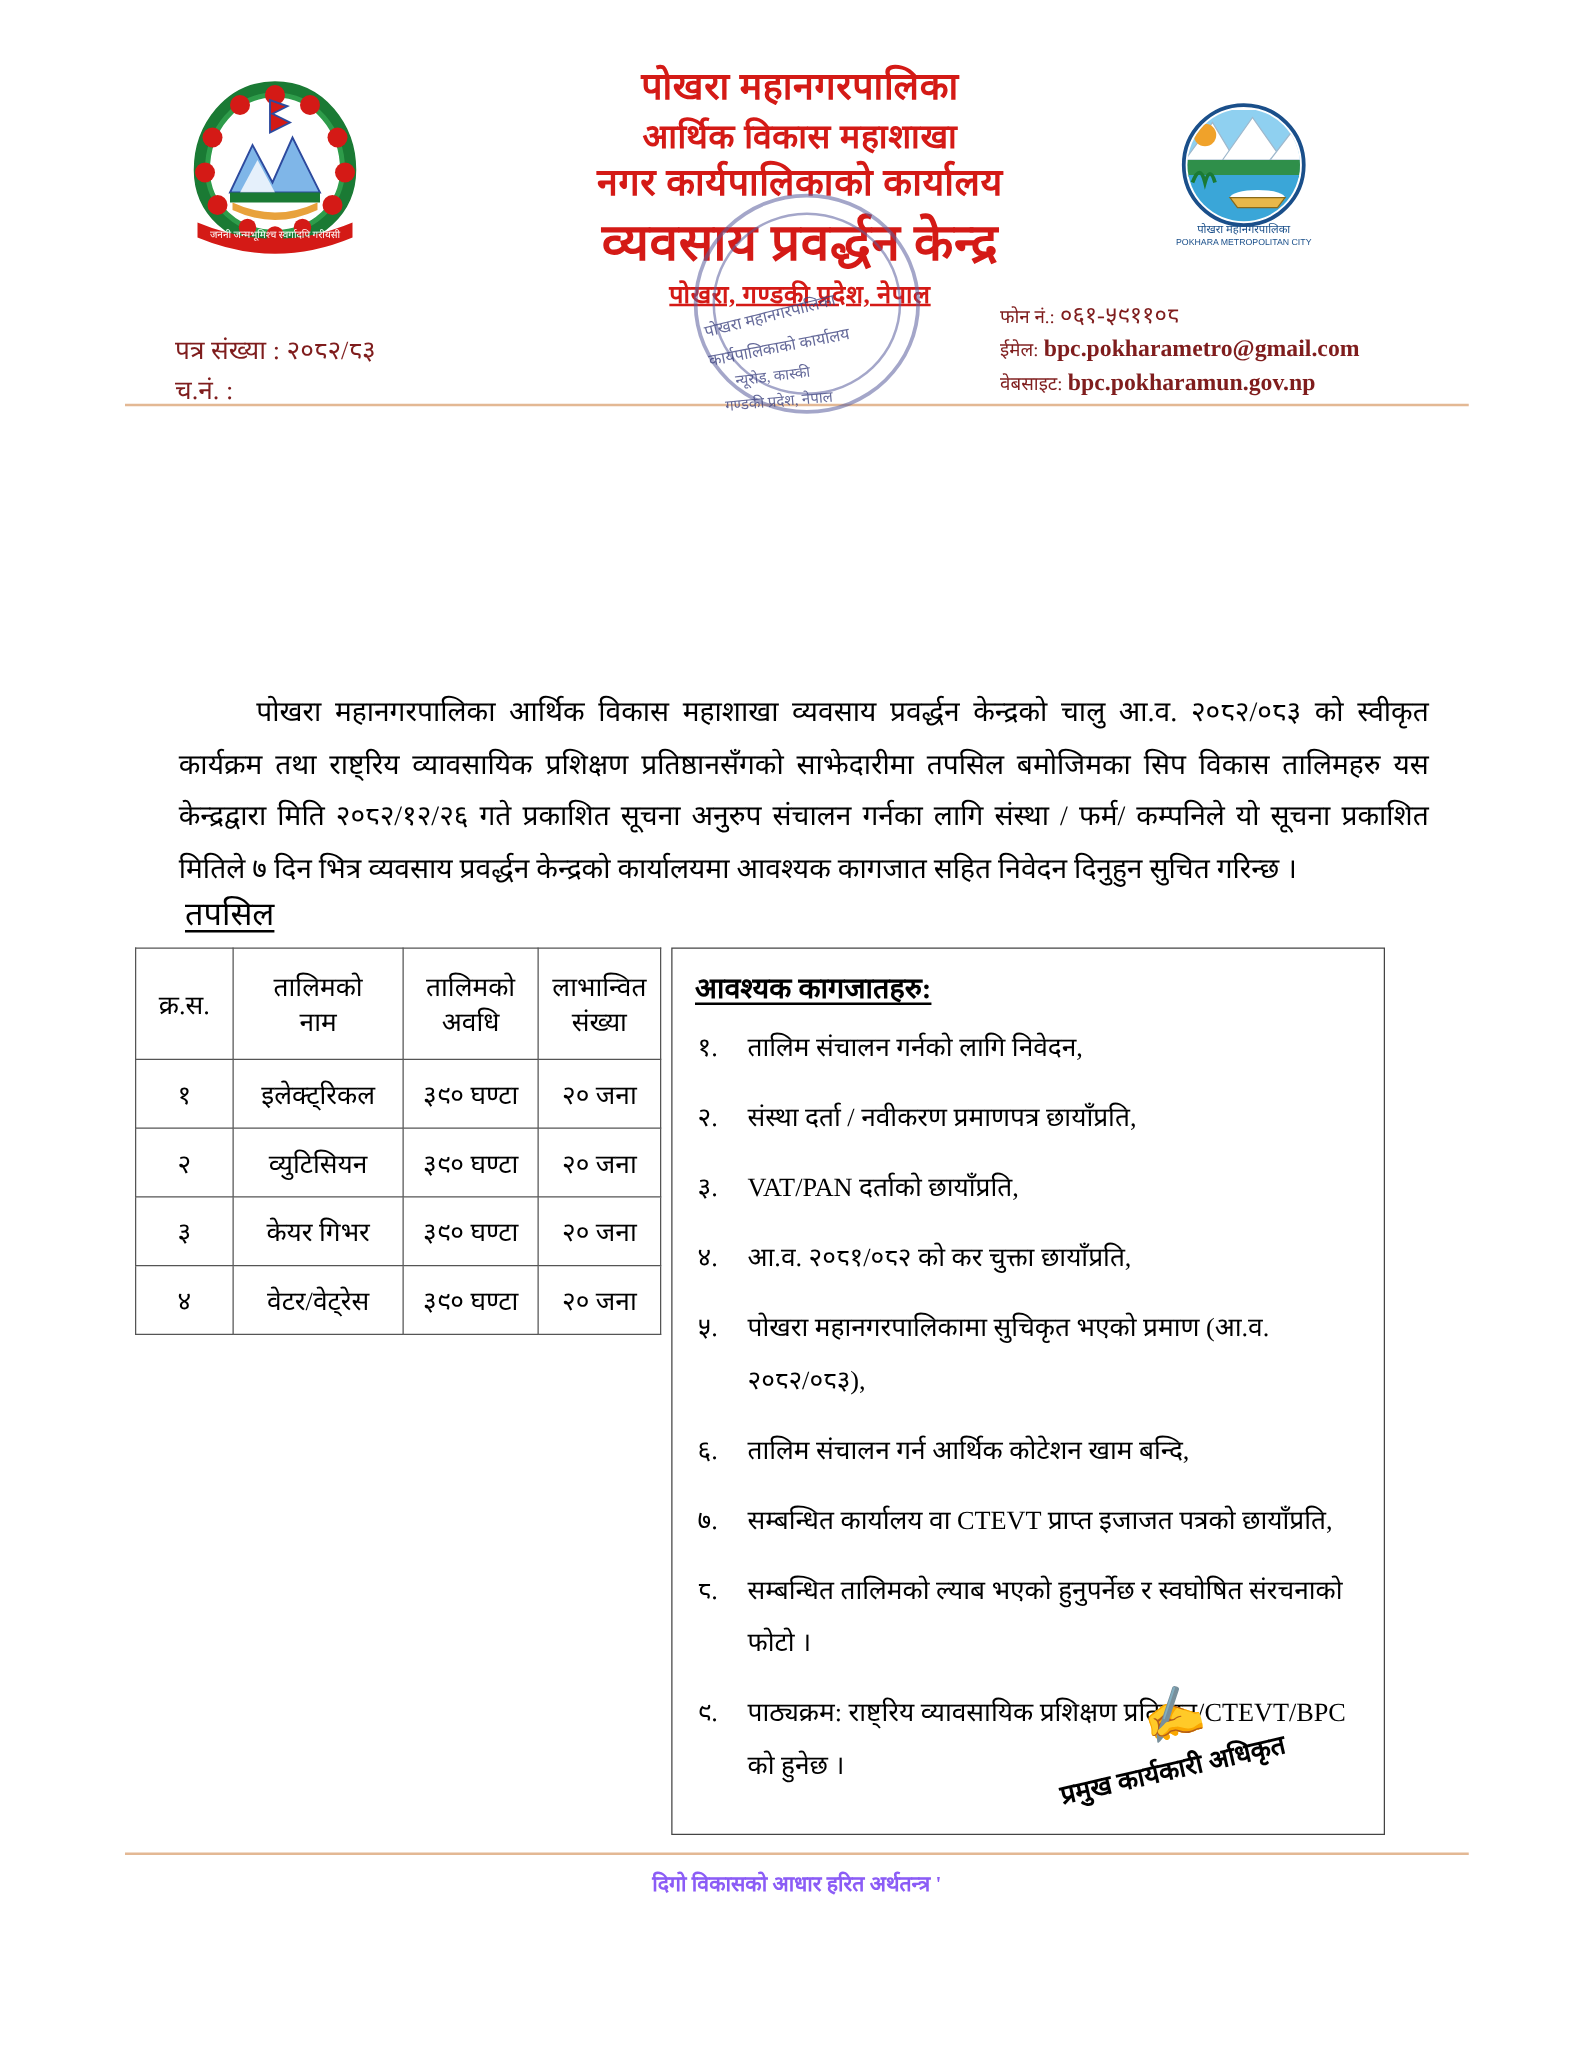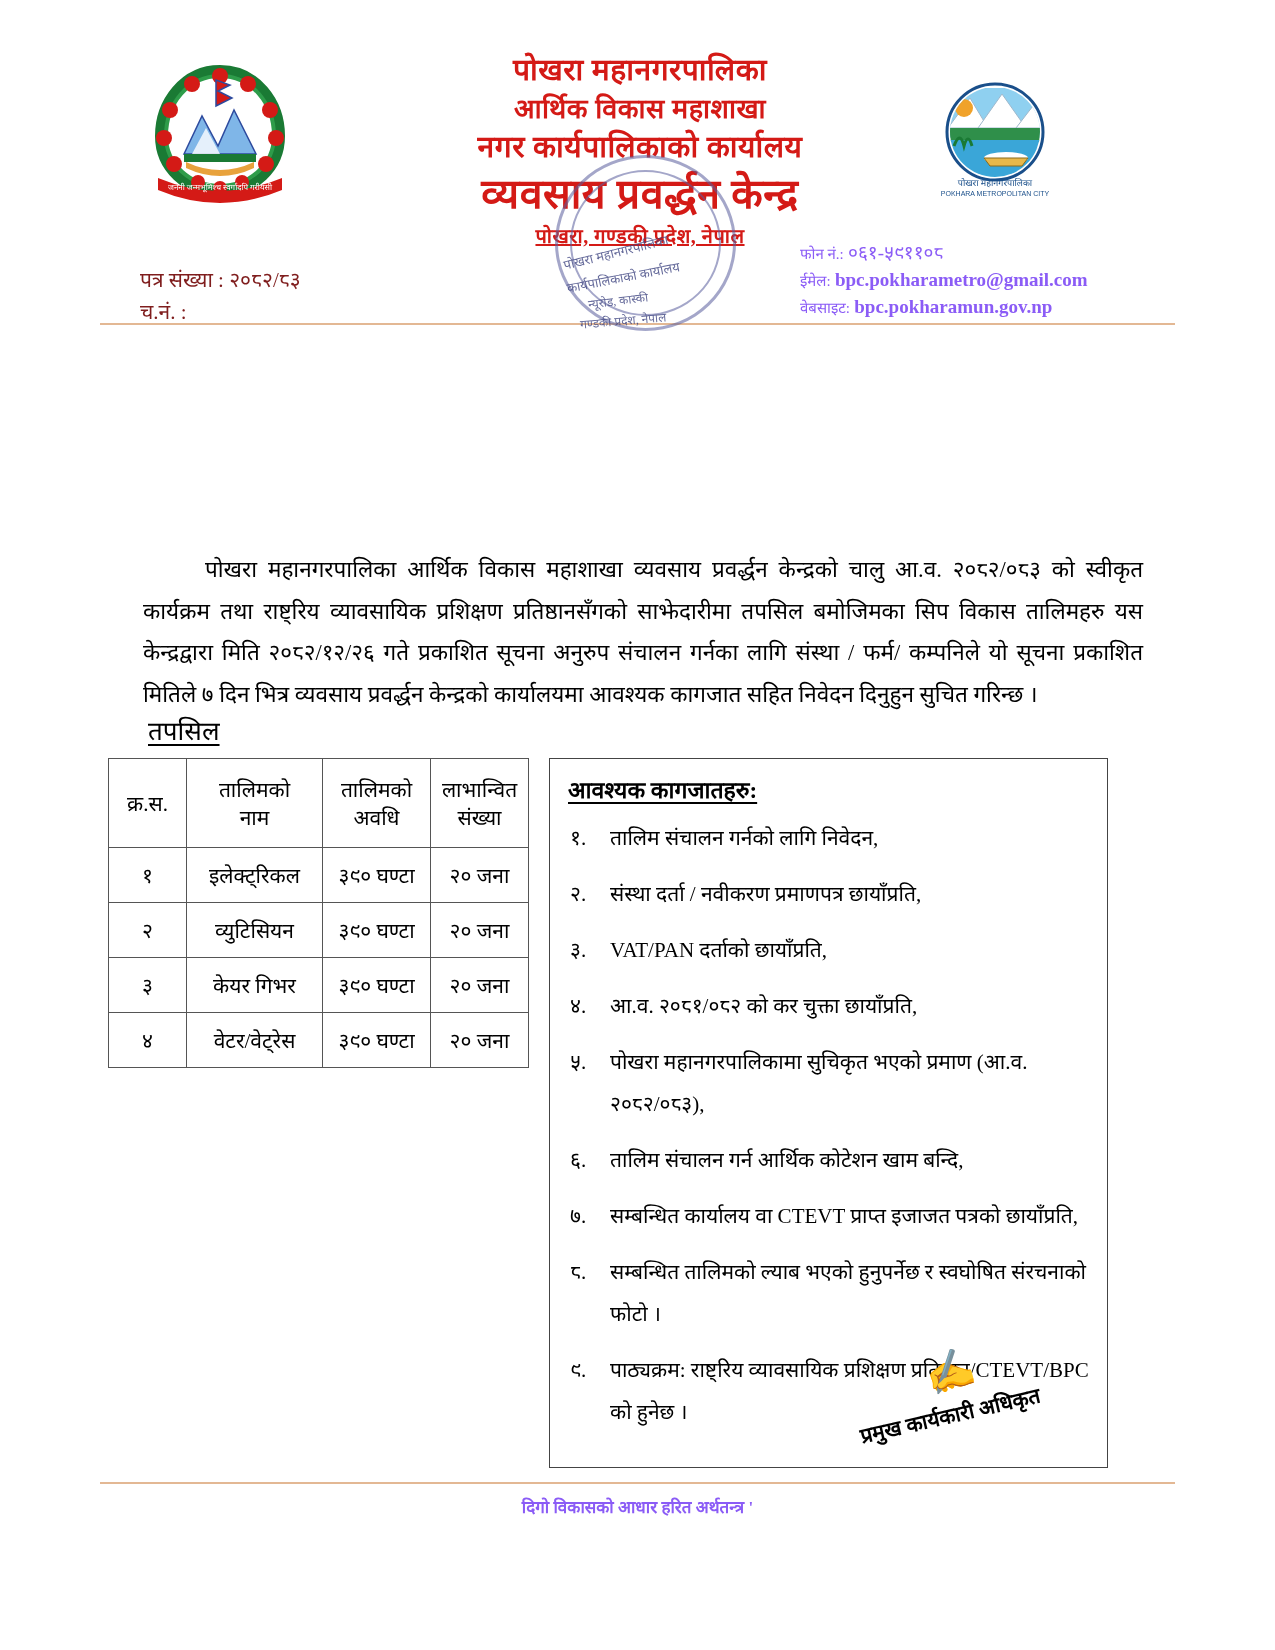--- a/index.html
+++ b/index.html
@@ -94,21 +94,21 @@
   }
   .st1 { left: 562px; top: 243px; transform: rotate(-14deg); }
   .st2 { left: 566px; top: 268px; transform: rotate(-11deg); }
   .st3 { left: 588px; top: 292px; transform: rotate(-7deg); font-size: 12px; }
   .st4 { left: 580px; top: 312px; transform: rotate(-5deg); font-size: 12px; }
 
   .contact {
     position: absolute;
     left: 800px;
     top: 240px;
-    color: #8b5cf6;
+    color: #7f1d1d;
     line-height: 1.42;
     white-space: nowrap;
   }
   .contact .c-row { font-size: 17px; }
   .contact .c-label { font-size: 15px; }
   .contact .c-val { font-weight: bold; font-size: 19px; }
   .contact .phone-val { font-size: 19px; }
 
   .letter-no {
     position: absolute;
@@ -206,21 +206,21 @@
   table.training td { height: 42px; }
   col.c-sn   { width: 78px; }
   col.c-name { width: 136px; }
   col.c-dur  { width: 108px; }
   col.c-ben  { width: 98px; }
 
   .docs-box {
     border: 1.6px solid #444;
     width: 578px;
     min-height: 670px;
-    margin-left: 20px;
+    margin-left: 8px;
     padding: 12px 14px 20px 16px;
     box-sizing: border-box;
     position: relative;
   }
   .docs-title {
     font-size: 23px;
     font-weight: bold;
     text-decoration: underline;
     text-underline-offset: 4px;
     margin: 2px 0 12px 2px;

